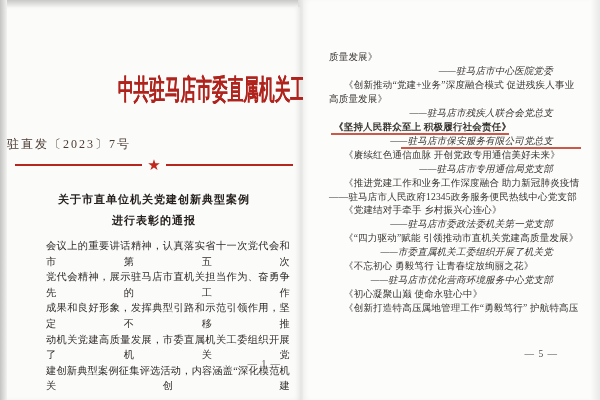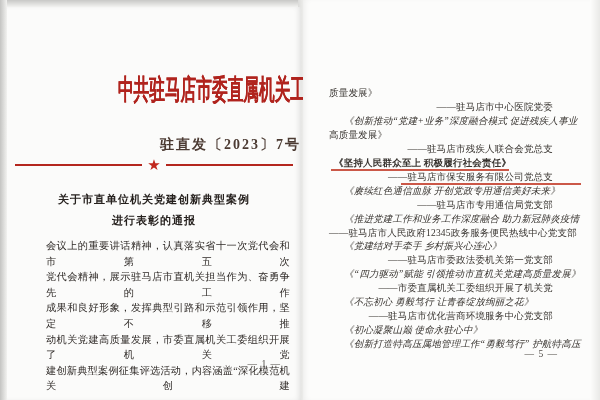--- a/index.html
+++ b/index.html
@@ -24,44 +24,44 @@
   .page-right{left:303px;top:0;width:287px;height:400px;background:#fcfcfb;
     box-shadow:inset 4px 0 6px -3px rgba(0,0,0,.08);}
   .seam{position:absolute;left:298px;top:0;width:6px;height:400px;
     background:linear-gradient(90deg,#dcdcda,#efefed);}
 
   
   .red-header{position:absolute;left:0;right:0;top:64px;text-align:center;white-space:nowrap;}
   .red-header span{display:inline-block;transform:scaleX(.56);transform-origin:center;
     font-size:28px;font-weight:bold;color:#b0231d;letter-spacing:0;
     text-shadow:0 0 .6px #b0231d;}
-  .doc-number{position:absolute;left:0;right:0;top:129px;text-align:right;
-    font-size:14px;letter-spacing:2px;color:#4c3b33;font-weight:bold;}
+  .doc-number{position:absolute;left:0;right:0;top:129px;text-align:left;
+    font-size:12px;letter-spacing:2px;color:#4c3b33;font-weight:normal;}
   .red-rule{position:absolute;left:8px;right:8px;top:149px;height:18px;
     display:flex;align-items:center;}
   .red-rule .bar{flex:1;height:2px;background:#b4261e;}
   .red-rule .star{color:#c1271c;font-size:15px;line-height:15px;margin:0 5px;
     font-family:"DejaVu Sans",sans-serif;}
   .doc-title{position:absolute;left:0;right:0;top:182px;text-align:center;
     font-size:11px;font-weight:bold;color:#26211e;letter-spacing:1px;line-height:21px;}
   .doc-body{position:absolute;left:39px;top:231px;width:244px;
     font-size:10.2px;line-height:15.6px;color:#2f2a27;}
   .body-line{width:100%;text-align:justify;text-align-last:justify;text-justify:inter-character;
     letter-spacing:.2px;}
   .body-line.indent{padding-left:21px;box-sizing:border-box;}
   .pageno{position:absolute;font-size:9.5px;color:#4e4a46;letter-spacing:1px;}
   .pageno-left{right:20px;top:352px;}
   
   .case-list{position:absolute;left:26px;top:51px;width:232px;
-    font-size:9.5px;line-height:13.95px;color:#37332f;margin-top:36px;}
+    font-size:9.5px;line-height:13.95px;color:#37332f;}
   .ln{position:relative;white-space:nowrap;letter-spacing:.2px;}
-  .ln.t{text-indent:15px;font-style:italic;}
+  .ln.t{text-indent:15px;}
   .ln.t2{text-indent:5px;font-weight:bold;}
   .ln.c{text-indent:0;}
-  .ln.a{text-align:right;padding-right:8px;}
+  .ln.a{text-align:right;padding-right:8px;font-style:italic;}
   .ln.al{text-align:right;padding-right:12px;}
   .ln.ul-t::after{content:"";position:absolute;left:2px;right:52px;bottom:0;height:1.6px;
     background:#c23b28;opacity:.85;}
   .ln.ul-a::after{content:"";position:absolute;left:72px;right:-20px;bottom:0;height:1.6px;
     background:#c23b28;opacity:.85;}
   .pageno-right{right:32px;top:349px;}
 </style>
 </head>
 <body>
 

